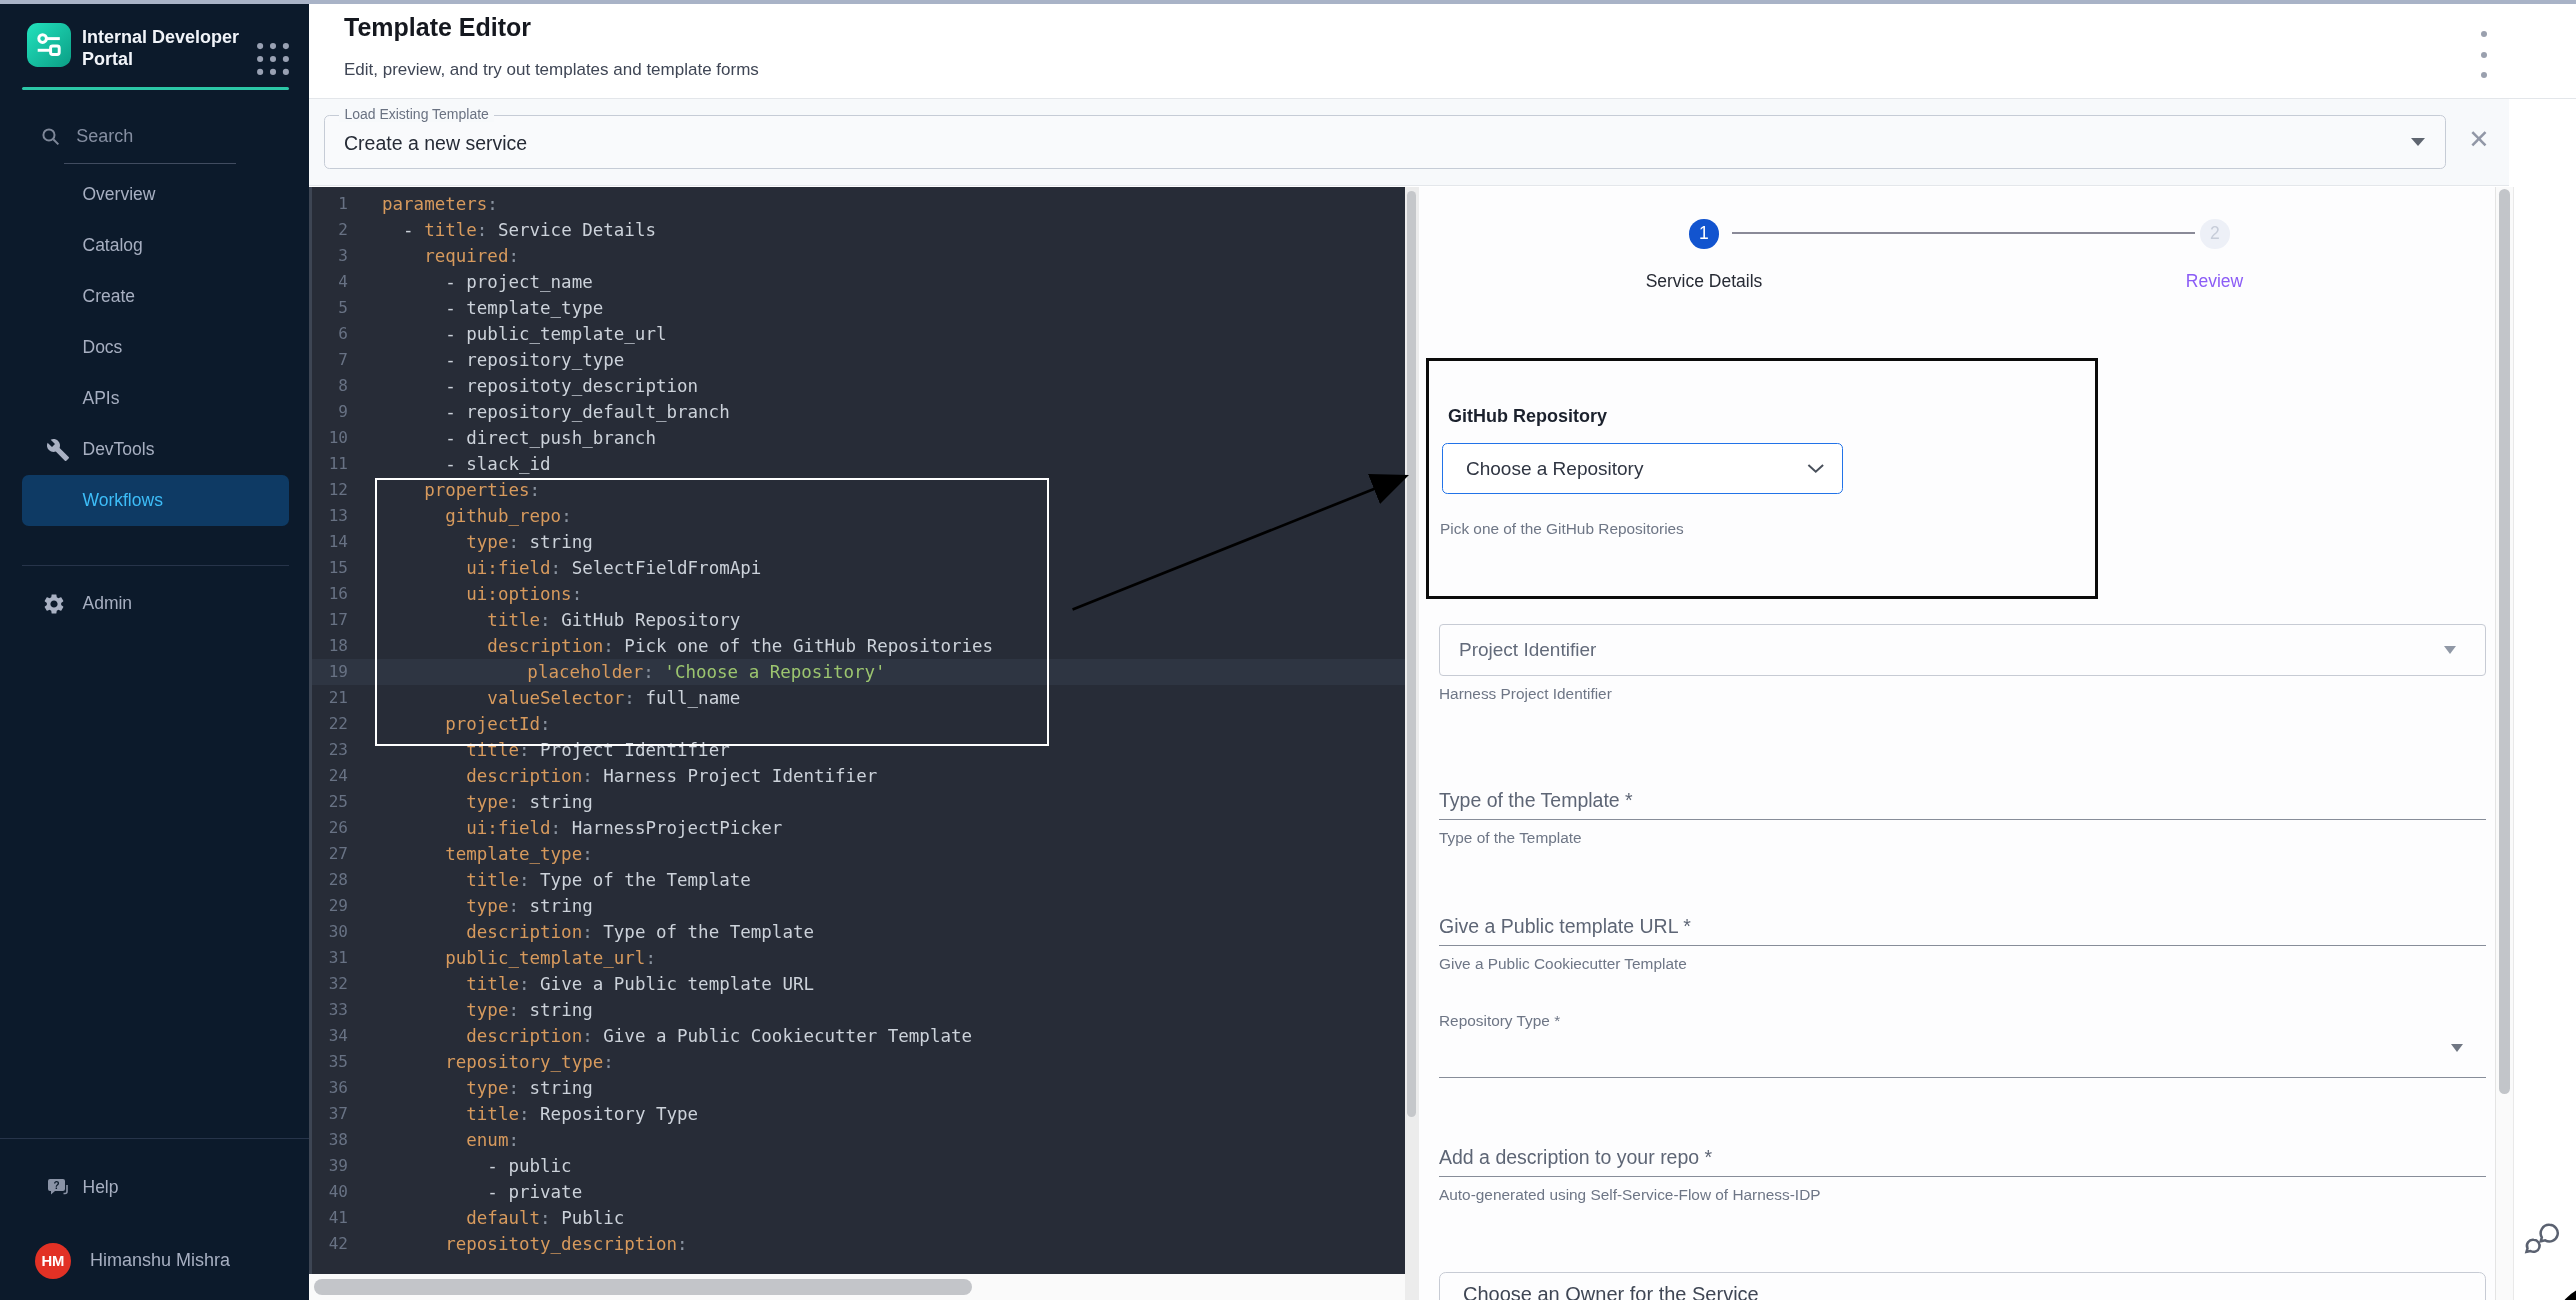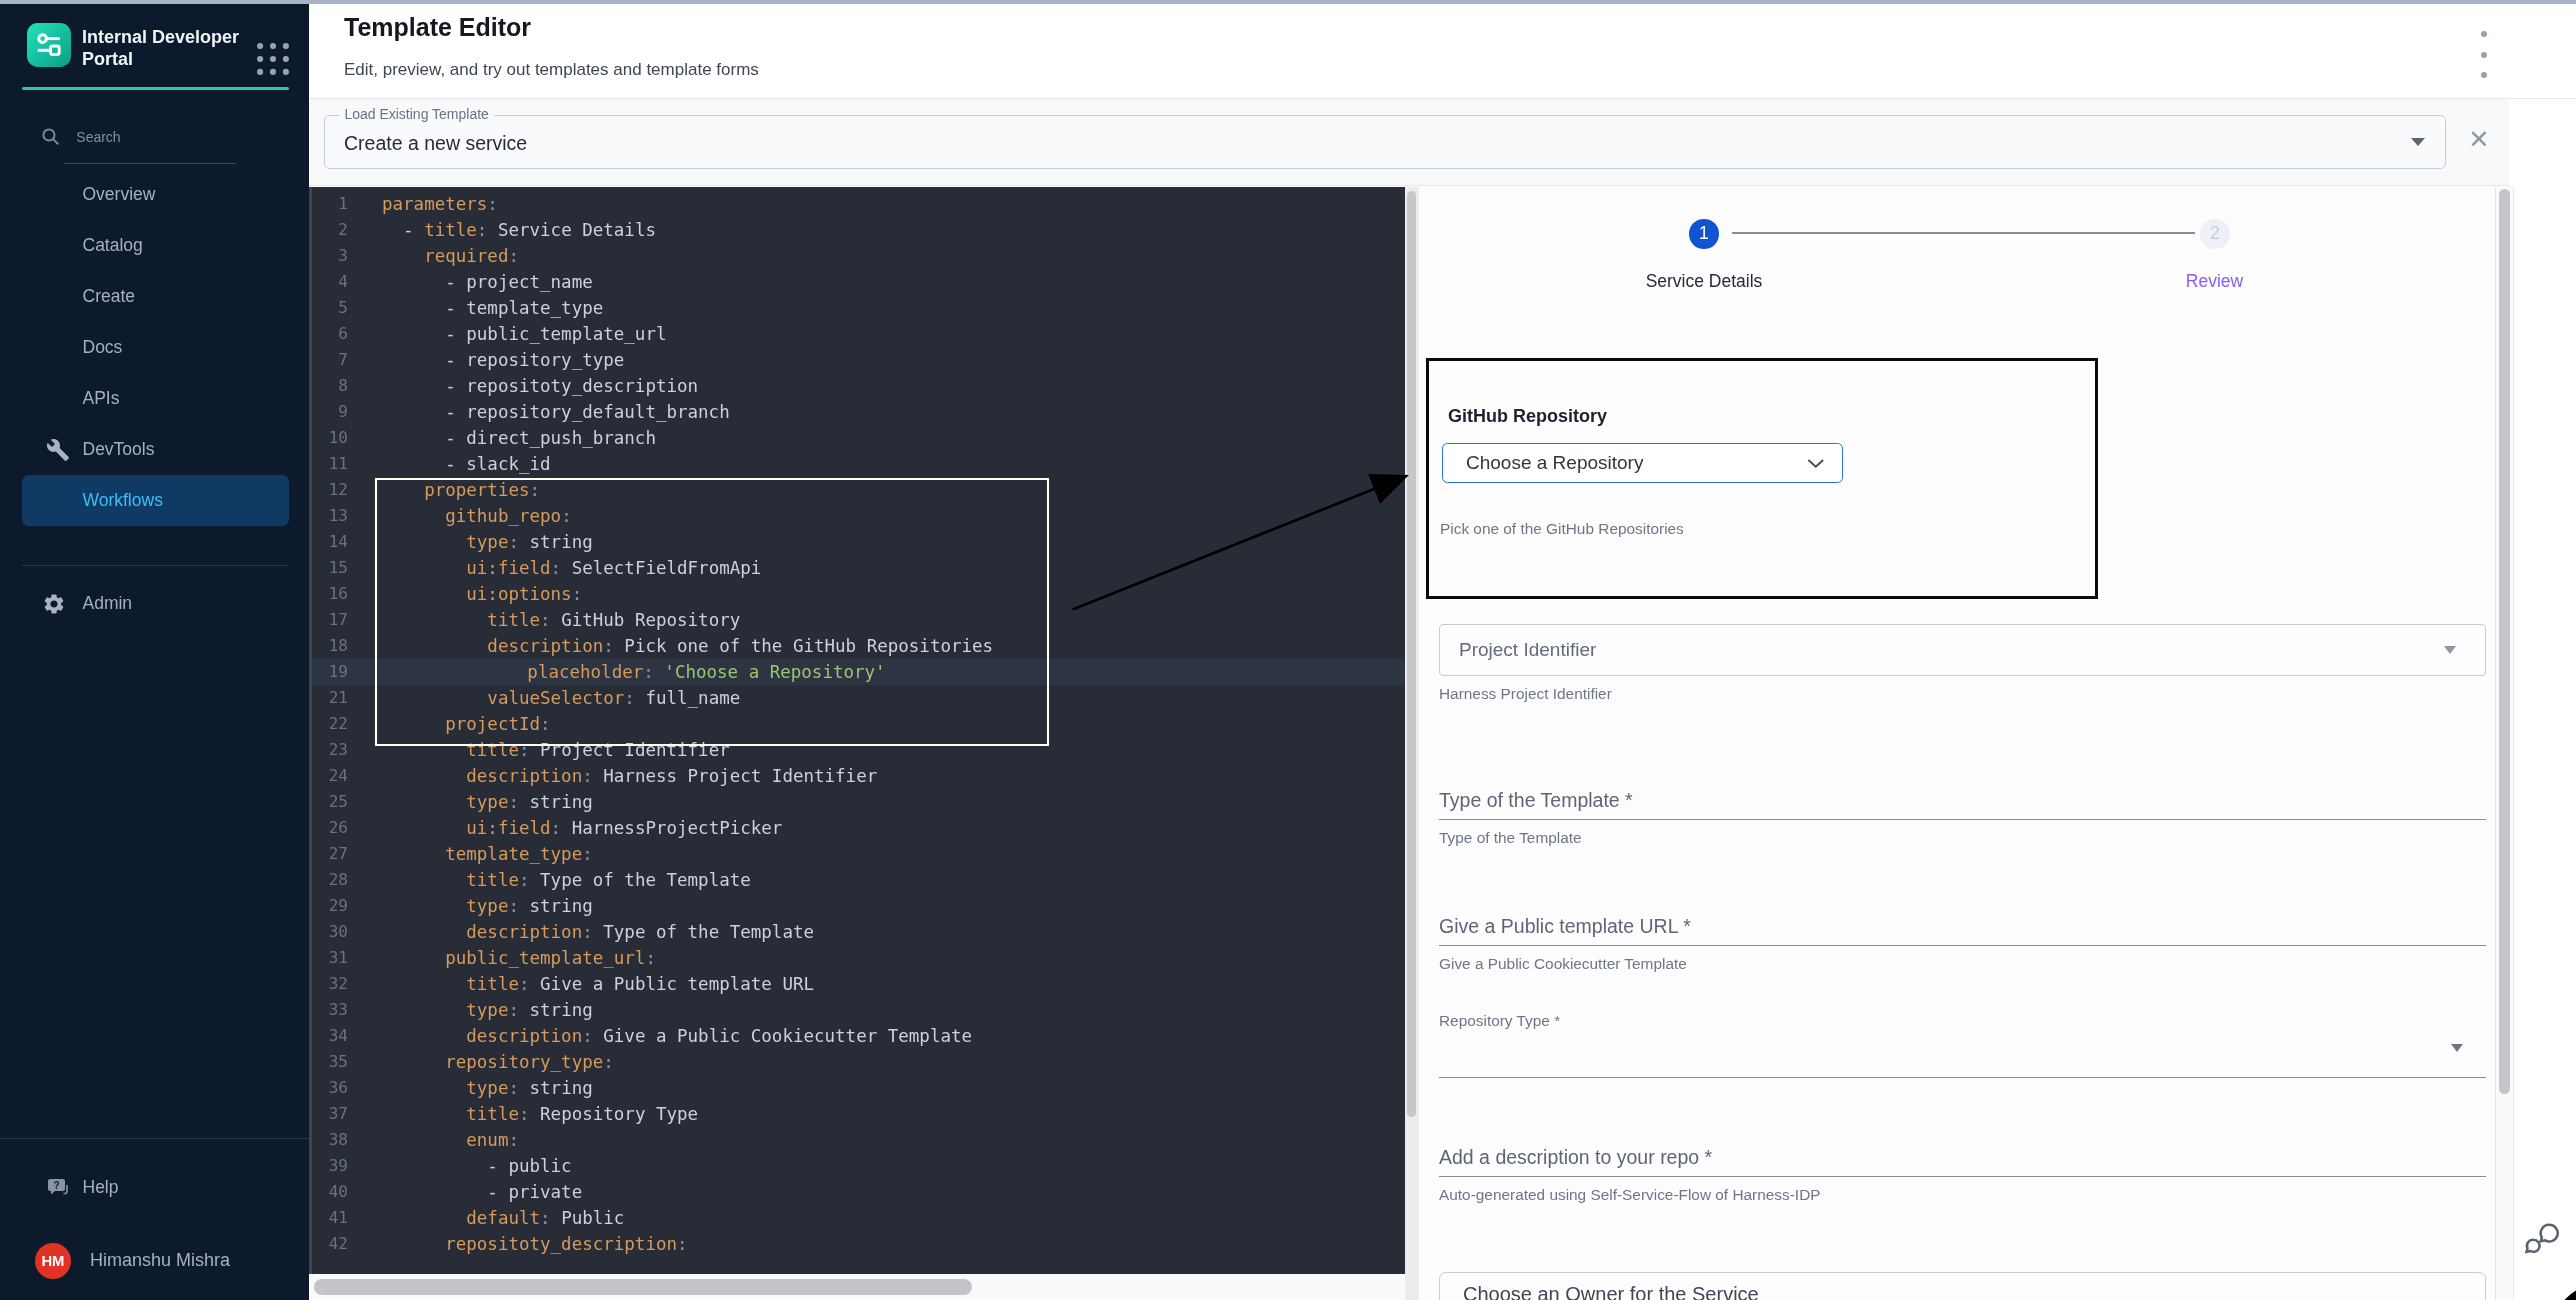--- a/index.html
+++ b/index.html
@@ -11,21 +11,21 @@
   #topstrip{left:0;top:0;width:2576px;height:4px;background:#a9b3c7;}
 
   
   #sidebar{left:0;top:4px;width:309px;height:1297px;background:#0c1a2b;}
   #logo-box{left:27px;top:19px;width:44px;height:44px;border-radius:10.7px;
             background:linear-gradient(135deg,#22e2bd,#0b9e85);display:flex;align-items:center;justify-content:center;}
   #app-title{left:82px;top:21.5px;width:161px;color:#f1f4f9;font-size:18px;line-height:22px;font-weight:bold;}
   #apps-grid{left:254px;top:36px;width:38px;height:38px;}
   #teal-rule{left:21.5px;top:83px;width:267px;height:3.4px;background:#2cc7a7;border-radius:2px;}
   #search-row{left:40px;top:118px;width:228px;height:29.5px;display:flex;align-items:center;gap:14.8px;cursor:pointer;}
-  #search-row span{color:#858ea1;font-size:14px;}
+  #search-row span{color:#858ea1;font-size:18px;}
   #search-underline{left:64px;top:159px;width:172px;height:1.3px;background:#414c60;}
   #sidebar-nav{left:21.5px;top:165px;width:267px;}
   .nav-item{position:relative;height:51px;display:flex;align-items:center;padding-left:61px;box-sizing:border-box;cursor:pointer;}
   .nav-label{color:#a7afc1;font-size:17.5px;}
   .nav-item.active{background:#0e3a64;border-radius:6.7px;}
   .nav-item.active .nav-label{color:#3dbdf8;}
   .nav-ic{position:absolute;left:24px;top:50%;transform:translateY(-50%);width:24px;height:24px;}
   #sb-div1{left:21.5px;top:561px;width:267px;height:1.3px;background:#27344a;}
   #admin-row{left:21.5px;top:574px;width:267px;height:51px;display:flex;align-items:center;padding-left:61px;box-sizing:border-box;cursor:pointer;}
   #admin-row .nav-ic{left:20px;}
@@ -74,21 +74,21 @@
   .step-circle{position:absolute;width:29.5px;height:29.5px;border-radius:50%;display:flex;align-items:center;justify-content:center;
                font-size:17.5px;cursor:pointer;}
   .step-circle.active{background:#1254cf;color:#ffffff;}
   .step-circle.idle{background:#edf0f7;color:#c7cdd9;}
   #step-line{left:1732px;top:232px;width:463px;height:2px;background:#8a8a98;}
   .step-label{position:absolute;top:271px;font-size:17.5px;text-align:center;}
   #step-label-1{left:1570px;width:268px;color:#272b35;}
   #step-label-2{left:2114px;width:201px;color:#8b5cf6;}
 
   #gh-label{left:1448px;top:406px;font-size:18px;font-weight:bold;color:#1b212d;}
-  #gh-select{left:1442px;top:443px;width:401px;height:40px;border:1.3px solid #2273e8;border-radius:5.4px;background:#ffffff;
+  #gh-select{left:1442px;top:443px;width:401px;height:51px;border:1.3px solid #2273e8;border-radius:5.4px;background:#ffffff;
              box-sizing:border-box;display:flex;align-items:center;cursor:pointer;}
   #gh-select span{margin-left:23px;font-size:19px;color:#2f3542;}
   #gh-chevron{position:absolute;right:17.5px;}
   #gh-helper{left:1440px;top:520px;font-size:15.4px;color:#6e7686;}
 
   #proj-select{left:1439px;top:624px;width:1047px;height:52px;border:1.3px solid #c7cbd4;border-radius:4px;background:#fdfdfe;
                box-sizing:border-box;display:flex;align-items:center;cursor:pointer;}
   #proj-select span{margin-left:19px;font-size:19px;color:#626a7a;}
   #proj-caret{position:absolute;right:29.5px;width:0;height:0;border-left:6.7px solid transparent;border-right:6.7px solid transparent;border-top:8px solid #9098a6;}
   #proj-helper{left:1439px;top:685px;font-size:15.4px;color:#6e7686;}

